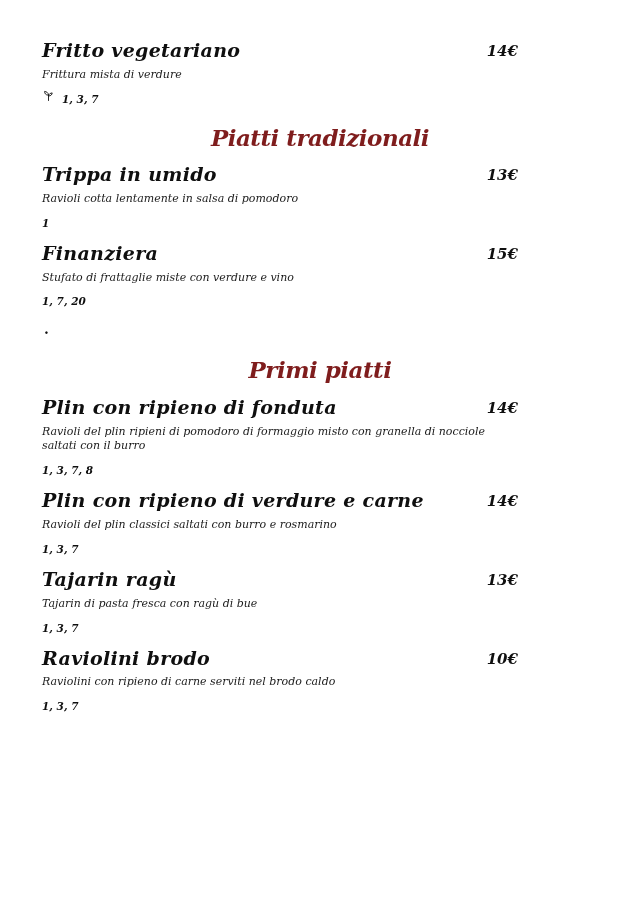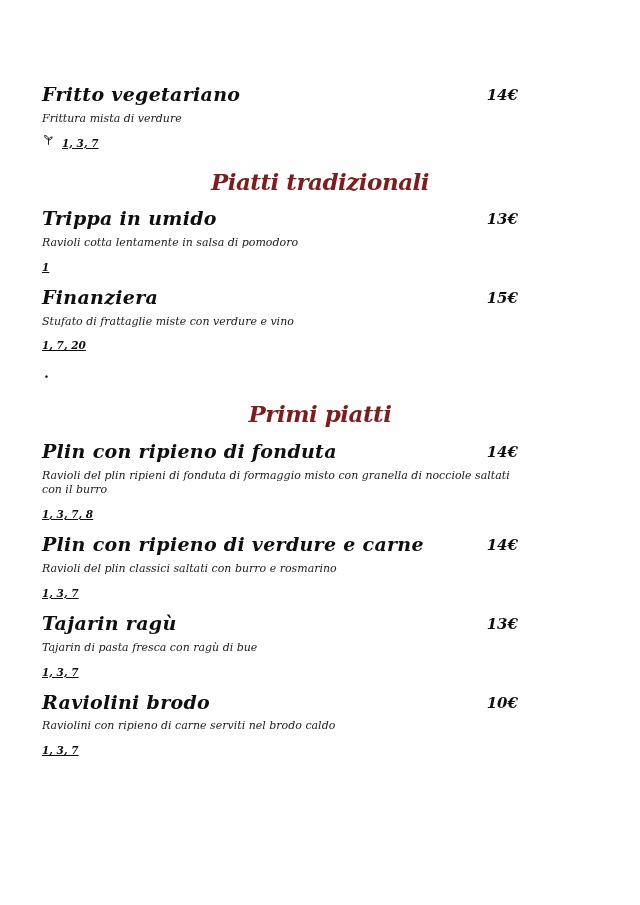--- a/index.html
+++ b/index.html
@@ -14,21 +14,20 @@
     color: #111111;
     position: relative;
     overflow: hidden;
   }
   .page {
     position: relative;
     width: 640px;
     height: 726px;
     box-sizing: border-box;
     padding: 40px 42px 14px 42px;
-    margin-top: 44px;
   }
 
   
   .dish {
     position: relative;
     margin-bottom: 14px;
   }
   .dish-head {
     display: flex;
     align-items: flex-start;
@@ -63,21 +62,20 @@
     margin-top: 6px;
     max-width: 480px;
   }
   .dish-allergens {
     font-family: "DejaVu Serif", serif;
     font-style: italic;
     font-weight: 700;
     font-size: 10.5px;
     color: #0f0f0f;
     margin-top: 5px;
-    text-decoration: underline;
     display: inline-block;
   }
   .allergen-row {
     display: flex;
     align-items: center;
     gap: 7px;
     margin-top: 5px;
   }
   .veg-icon {
     display: inline-block;
@@ -158,21 +156,21 @@
 
   <div class="dot-mark">.</div>
 
   <div class="section-title">Primi piatti</div>
 
   <div class="dish">
     <div class="dish-head">
       <div class="dish-name">Plin con ripieno di fonduta</div>
       <div class="dish-price">14€</div>
     </div>
-    <div class="dish-desc">Ravioli del plin ripieni di fonduta di formaggio misto con granella di nocciole saltati con il burro</div>
+    <div class="dish-desc">Ravioli del plin ripieni di pomodoro di formaggio misto con granella di nocciole saltati con il burro</div>
     <div class="allergen-row">
       <span class="dish-allergens">1, 3, 7, 8</span>
     </div>
   </div>
 
   <div class="dish">
     <div class="dish-head">
       <div class="dish-name">Plin con ripieno di verdure e carne</div>
       <div class="dish-price">14€</div>
     </div>

